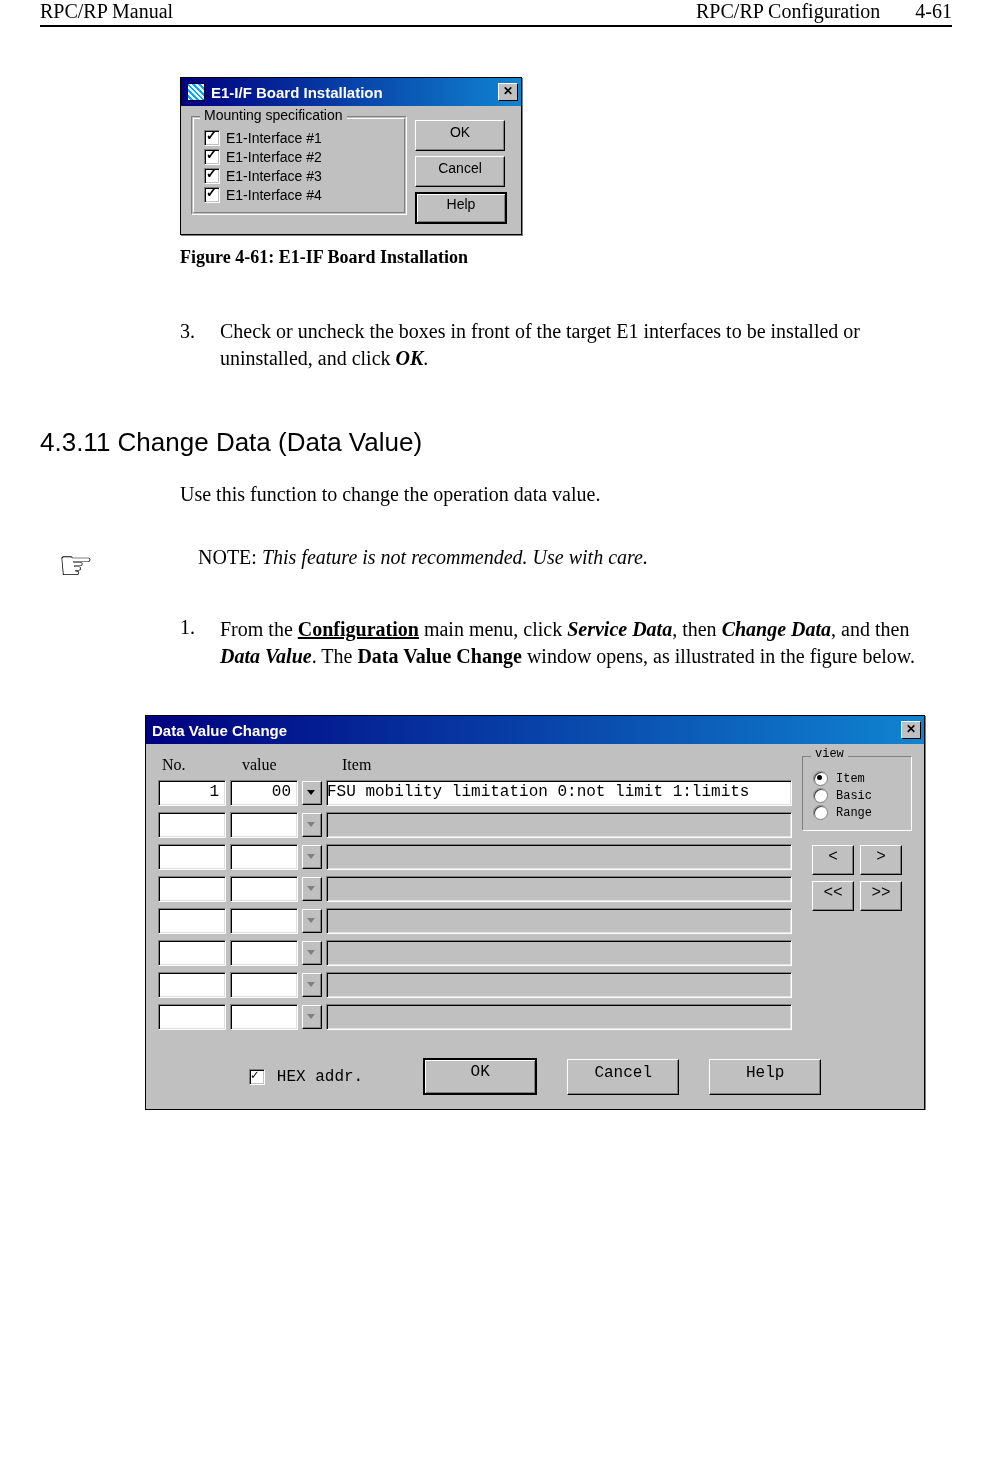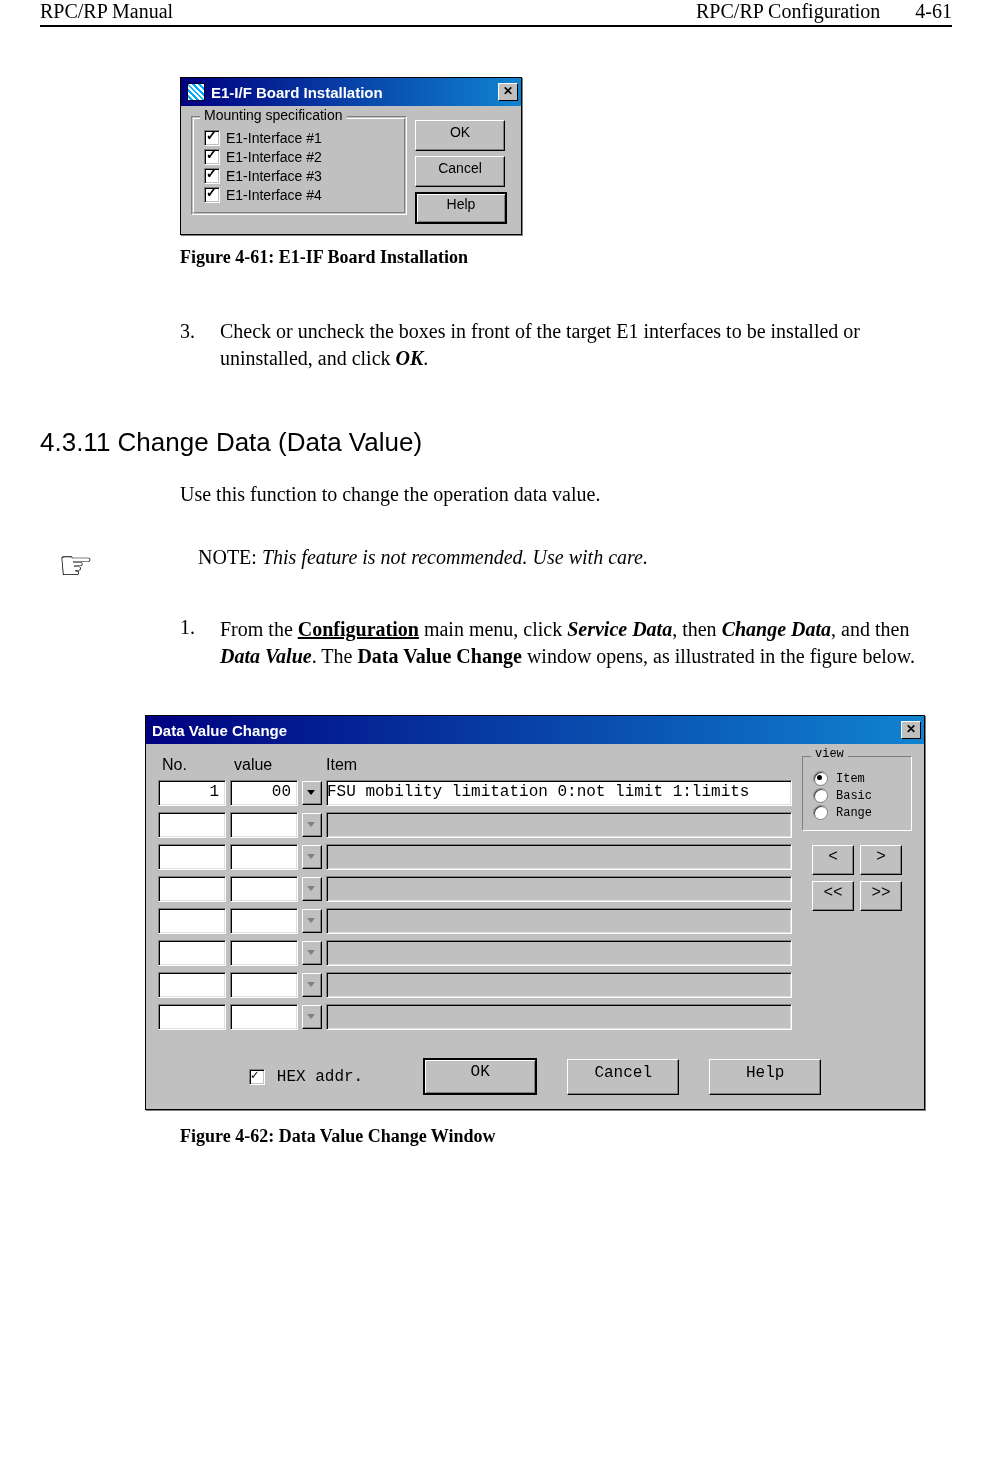--- a/index.html
+++ b/index.html
@@ -177,21 +177,21 @@
     border: 1px solid #000;
     background: #c0c0c0;
     margin-left: 105px;
     margin-top: 45px;
     box-shadow: 1px 1px 0 #808080;
     font-family: "MS Sans Serif", Tahoma, Arial, sans-serif;
   }
   .dlg2 .titlebar { height:22px; }
   .dlg2-body { padding: 12px; display:flex; gap:10px;}
   .rows-area { flex:1; }
-  .hdr-row { display:flex; gap:12px; font-family: Liberation Sans, sans-serif; font-size:16px; padding-left:4px;justify-content:center;}
+  .hdr-row { display:flex; gap:20px; font-family: Liberation Serif, serif; font-size:16px; padding-left:4px;justify-content:center;}
   .hdr-no{width:60px;}
   .hdr-val{width:80px;}
   .hdr-item{flex:1;}
   .data-row { display:flex; gap:4px; margin-top:6px; align-items:center;}
   .txt-sunken {
     background:#fff;
     border:1px solid #808080;
     border-right-color:#fff; border-bottom-color:#fff;
     box-shadow: inset 1px 1px 0 #000, inset -1px -1px 0 #dfdfdf;
     height:22px;
@@ -473,17 +473,14 @@
       <div class="hex-area">
         <div class="chkbox checked"></div>
         <span>HEX addr.</span>
       </div>
       <div class="bigbtn focused">OK</div>
       <div class="bigbtn">Cancel</div>
       <div class="bigbtn">Help</div>
     </div>
   </div>
 
-  <div class="content-block">
-    <div class="caption" style="margin-top:16px;">Figure 4-62: Data Value Change Window</div>
-  </div>
 
 </div>
 
 </body></html>

